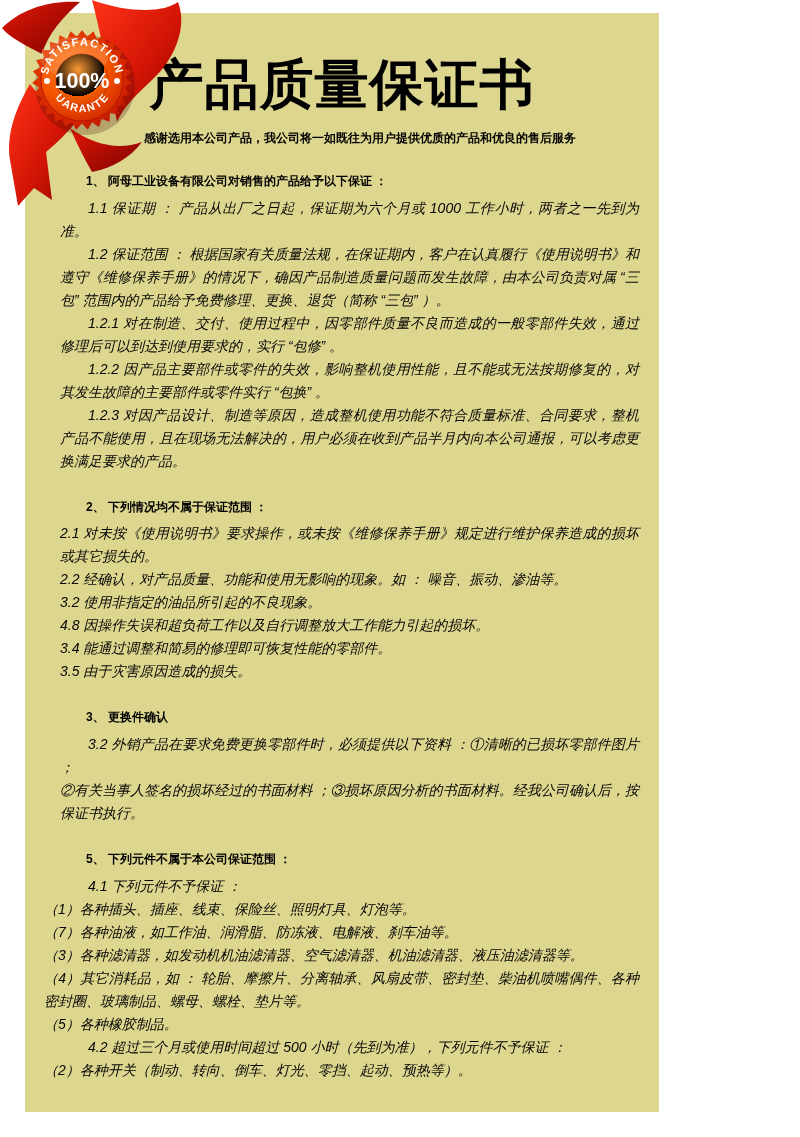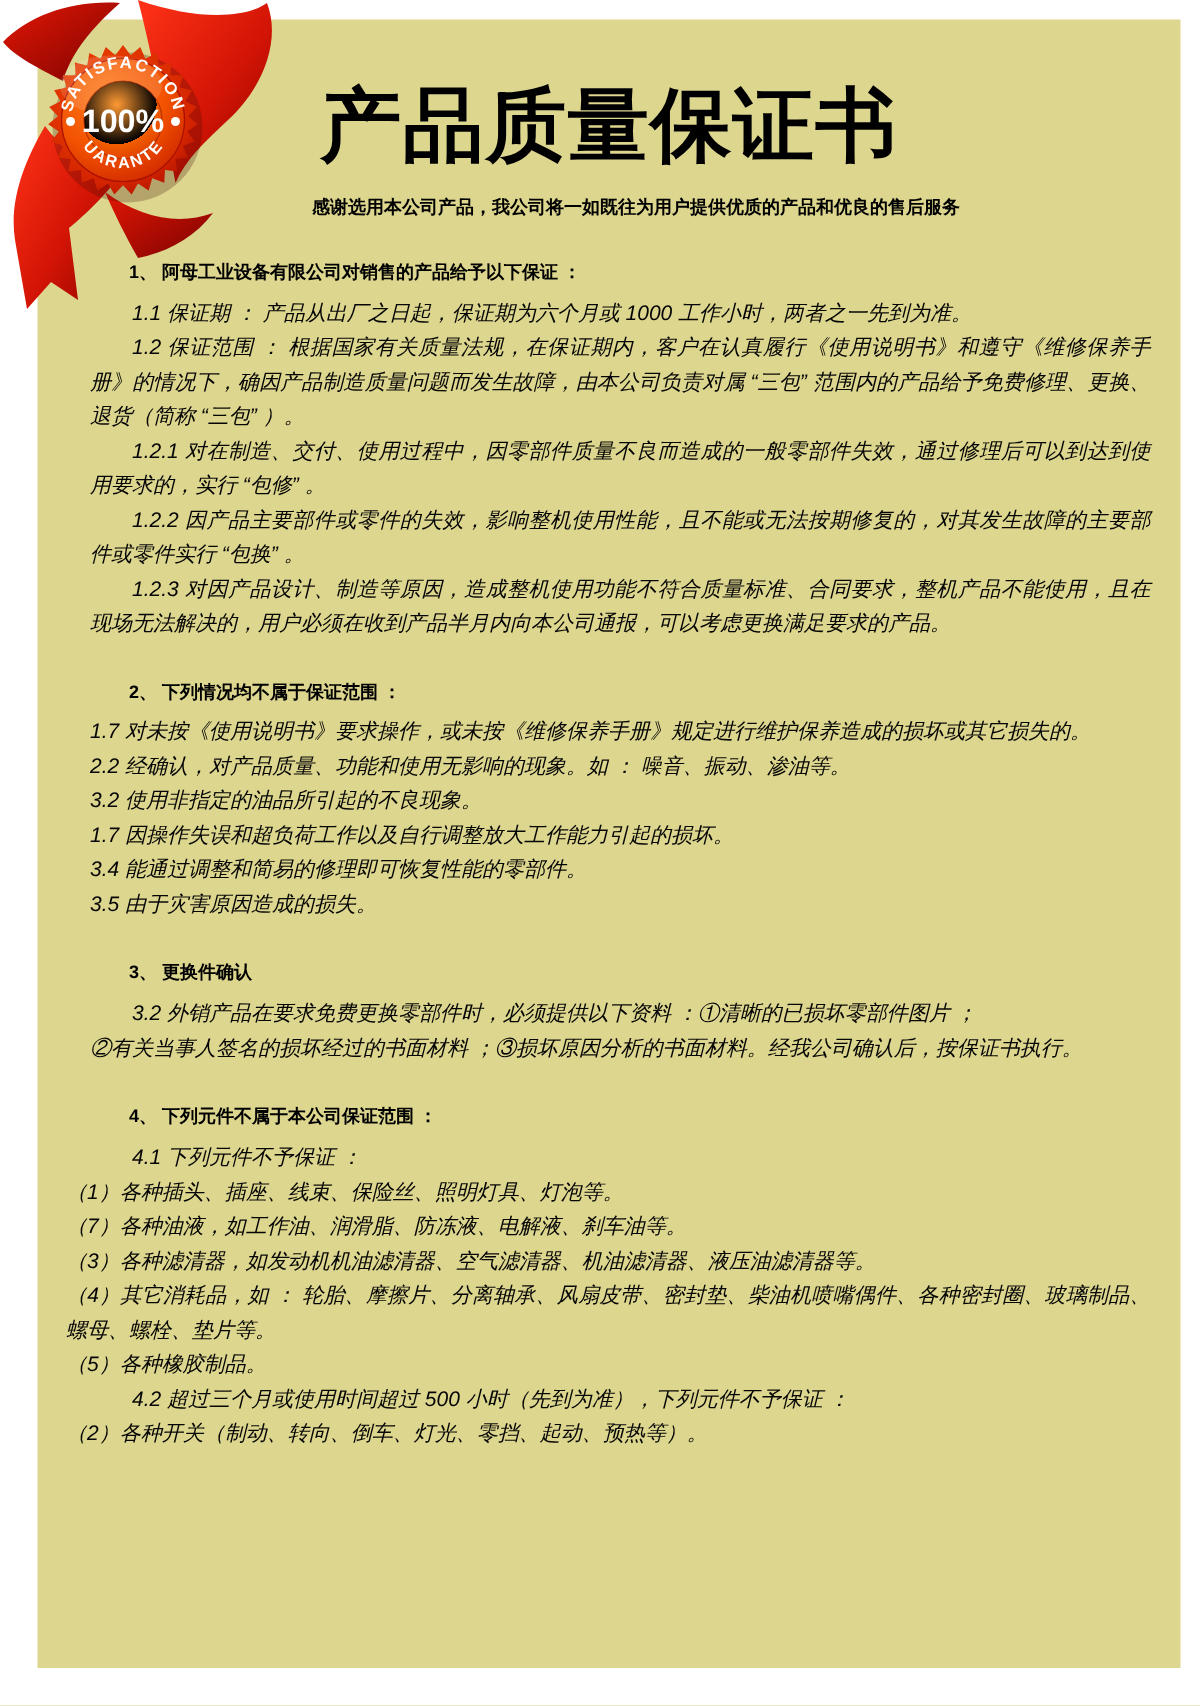--- a/index.html
+++ b/index.html
@@ -1,21 +1,21 @@
 <!DOCTYPE html>
 <html lang="zh"><head>
 <meta charset="utf-8">
 <style>
   html,body{margin:0;padding:0;}
   body{
     width:800px;height:1137px;position:relative;background:#ffffff;
     font-family:"Liberation Sans",sans-serif;color:#0a0a0a;overflow:hidden;
   }
   .panel{
-    position:absolute;left:25px;top:13px;width:762px;height:1099px;
+    position:absolute;left:25px;top:13px;width:634px;height:1099px;
     background:#ddd68e;overflow:hidden;
   }
   .doc-title{
     text-align:center;font-size:54px;font-weight:bold;letter-spacing:1px;
     margin:40px 0 0 0;line-height:1.15;color:#000;
   }
   .doc-subtitle{
     text-align:center;font-size:12px;font-weight:bold;color:#000;
     margin:15px 0 0 0;padding-left:36px;line-height:1.4;
   }
@@ -42,30 +42,30 @@
   <h1 class="doc-title">产品质量保证书</h1>
   <div class="doc-subtitle">感谢选用本公司产品，我公司将一如既往为用户提供优质的产品和优良的售后服务</div>
   <main class="content">
       <h2 class="heading">1、 阿母工业设备有限公司对销售的产品给予以下保证 ：</h2>
       <p class="p indent">1.1 保证期 ： 产品从出厂之日起，保证期为六个月或 1000 工作小时，两者之一先到为准。</p>
       <p class="p indent">1.2 保证范围 ： 根据国家有关质量法规，在保证期内，客户在认真履行《使用说明书》和遵守《维修保养手册》的情况下，确因产品制造质量问题而发生故障，由本公司负责对属 “三包” 范围内的产品给予免费修理、更换、退货（简称 “三包” ）。</p>
       <p class="p indent">1.2.1 对在制造、交付、使用过程中，因零部件质量不良而造成的一般零部件失效，通过修理后可以到达到使用要求的，实行 “包修” 。</p>
       <p class="p indent">1.2.2 因产品主要部件或零件的失效，影响整机使用性能，且不能或无法按期修复的，对其发生故障的主要部件或零件实行 “包换” 。</p>
       <p class="p indent">1.2.3 对因产品设计、制造等原因，造成整机使用功能不符合质量标准、合同要求，整机产品不能使用，且在现场无法解决的，用户必须在收到产品半月内向本公司通报，可以考虑更换满足要求的产品。</p>
       <h2 class="heading">2、 下列情况均不属于保证范围 ：</h2>
-      <p class="p flush">1.7 对未按《使用说明书》要求操作，或未按《维修保养手册》规定进行维护保养造成的损坏或其它损失的。</p>
+      <p class="p flush">2.1 对未按《使用说明书》要求操作，或未按《维修保养手册》规定进行维护保养造成的损坏或其它损失的。</p>
       <p class="p flush">2.2 经确认，对产品质量、功能和使用无影响的现象。如 ： 噪音、振动、渗油等。</p>
       <p class="p flush">3.2 使用非指定的油品所引起的不良现象。</p>
-      <p class="p flush">1.7 因操作失误和超负荷工作以及自行调整放大工作能力引起的损坏。</p>
+      <p class="p flush">4.8 因操作失误和超负荷工作以及自行调整放大工作能力引起的损坏。</p>
       <p class="p flush">3.4 能通过调整和简易的修理即可恢复性能的零部件。</p>
       <p class="p flush">3.5  由于灾害原因造成的损失。</p>
       <h2 class="heading">3、 更换件确认</h2>
       <p class="p indent">3.2 外销产品在要求免费更换零部件时，必须提供以下资料 ：①清晰的已损坏零部件图片 ；</p>
       <p class="p flush">②有关当事人签名的损坏经过的书面材料 ；③损坏原因分析的书面材料。经我公司确认后，按保证书执行。</p>
-      <h2 class="heading">4、 下列元件不属于本公司保证范围 ：</h2>
+      <h2 class="heading">5、 下列元件不属于本公司保证范围 ：</h2>
       <p class="p indent">4.1 下列元件不予保证 ：</p>
       <p class="p hang">（1）各种插头、插座、线束、保险丝、照明灯具、灯泡等。</p>
       <p class="p hang">（7）各种油液，如工作油、润滑脂、防冻液、电解液、刹车油等。</p>
       <p class="p hang">（3）各种滤清器，如发动机机油滤清器、空气滤清器、机油滤清器、液压油滤清器等。</p>
       <p class="p hang">（4）其它消耗品，如 ： 轮胎、摩擦片、分离轴承、风扇皮带、密封垫、柴油机喷嘴偶件、各种密封圈、玻璃制品、螺母、螺栓、垫片等。</p>
       <p class="p hang">（5）各种橡胶制品。</p>
       <p class="p indent">4.2 超过三个月或使用时间超过 500 小时（先到为准），下列元件不予保证 ：</p>
       <p class="p hang">（2）各种开关（制动、转向、倒车、灯光、零挡、起动、预热等）。</p>
     </main>
 </div>

